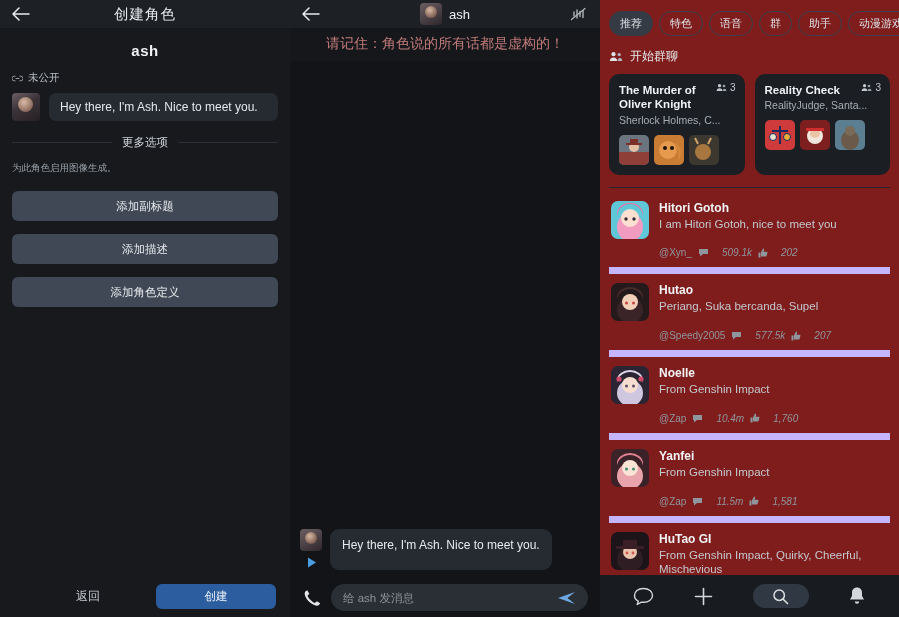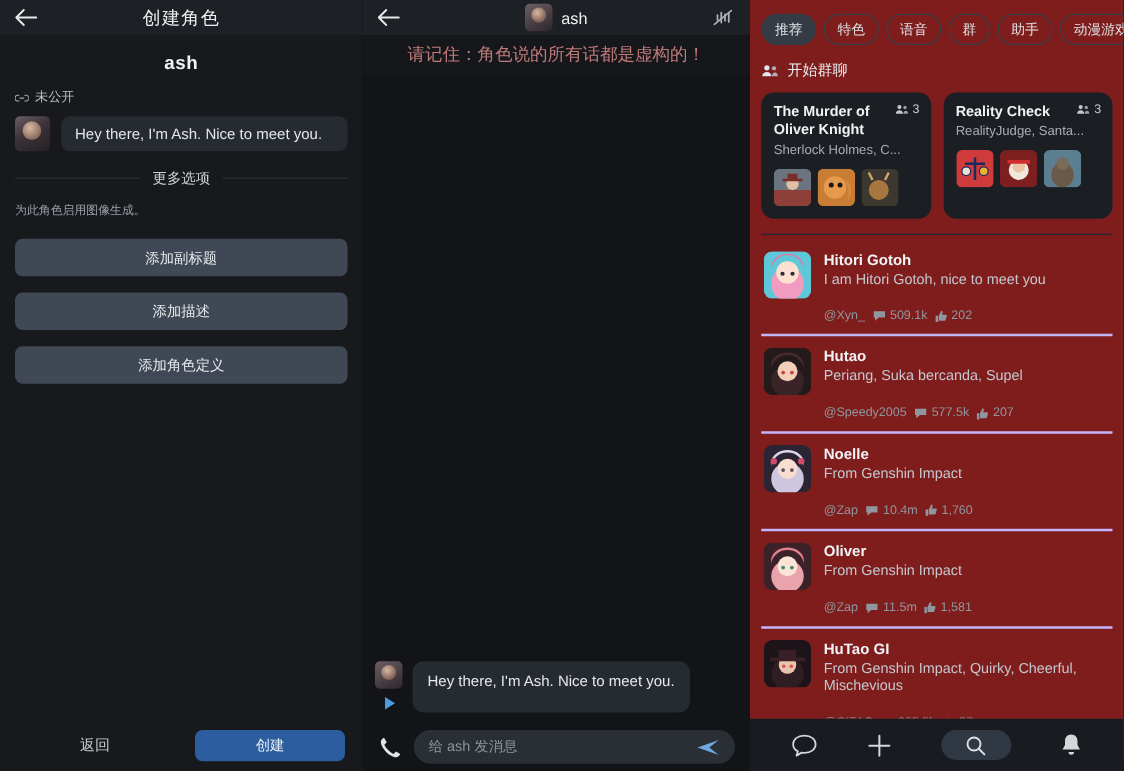--- a/index.html
+++ b/index.html
@@ -82,21 +82,21 @@
   .check-sub { font-size:9.5px; color:#9aa1a8; margin:4px 0 0 0; }
   .wide-btn {
     display:block; width:100%; height:30px; margin-top:13px;
     background:#3f4854; border:none; border-radius:6px;
     color:#e7eaed; font-size:11.5px; cursor:pointer;
     font-family:"Liberation Sans", sans-serif;
   }
   .wide-btn:first-of-type { margin-top:16px; }
   .lp-footer {
     height:42px; display:flex; align-items:center;
-    justify-content:flex-end; gap:16px; padding:0 14px;
+    justify-content:flex-end; gap:4px; padding:0 14px;
     background:#17191d; flex:0 0 42px;
   }
   .btn-back-text {
     color:#c6cbd1; font-size:12px; cursor:pointer;
     padding:6px 16px; margin-right:36px;
   }
   .btn-create {
     background:#2c5d9e; color:#eaf1f9; border:none;
     border-radius:6px; width:120px; height:25px; font-size:11.5px;
     cursor:pointer; font-family:"Liberation Sans", sans-serif;
@@ -210,35 +210,35 @@
   .gcard-sub {
     font-size:10.5px; color:#a7adb4; white-space:nowrap;
     overflow:hidden; text-overflow:ellipsis; margin-bottom:9px;
   }
   .gcard-avatars { display:flex; gap:5px; }
   .ga { width:30px; height:30px; border-radius:5px; overflow:hidden; }
   .rp-sep { height:1px; background:#23272d; margin:12px 0 0; }
   .char-list { margin-top:4px; }
   .char-item {
     display:flex; gap:10px; padding:9px 2px 9px 2px;
-    border-bottom:2px solid #c4b5fd; cursor:pointer; align-items:flex-start;
+    border-bottom:7px solid #c4b5fd; cursor:pointer; align-items:flex-start;
   }
   .ci-avatar {
     width:38px; height:38px; border-radius:7px; flex:0 0 38px; overflow:hidden;
   }
   .ci-body { flex:1; min-width:0; }
   .ci-name { font-size:12px; font-weight:bold; color:#f1f3f5; }
   .ci-desc {
     font-size:11.5px; color:#c3c8ce; margin-top:2px; line-height:1.28;
   }
   .ci-meta {
     display:flex; align-items:center; gap:6px;
     font-size:10px; color:#8f969d; margin-top:16px;
   }
-  .ci-meta .stat { display:flex; align-items:center; gap:3px; }
+  .ci-meta .stat { display:flex; align-items:center; gap:13px;font-style:italic; }
   .bottom-nav {
     height:42px; flex:0 0 42px; background:#181c21;
     display:flex; align-items:center; justify-content:space-around;
     padding:0 14px;
   }
   .nav-btn {
     display:flex; align-items:center; justify-content:center;
     cursor:pointer; opacity:.92;
   }
   .nav-btn.pill {
@@ -585,21 +585,21 @@
           <svg width="38" height="38" viewBox="0 0 38 38">
               <rect width="38" height="38" fill="#3a2228"></rect>
               <ellipse cx="19" cy="27" rx="13" ry="13" fill="#e8a3ab"></ellipse>
               <circle cx="19" cy="19" r="8" fill="#fbe3d6"></circle>
               <path d="M6 18 a13 12 0 0 1 26 0 v-4 a13 10 0 0 0 -26 0z" fill="#e07f8e"></path>
               <circle cx="15.5" cy="20" r="1.5" fill="#3f8a6d"></circle>
               <circle cx="22.5" cy="20" r="1.5" fill="#3f8a6d"></circle>
             </svg>
         </span>
         <div class="ci-body">
-          <div class="ci-name">Oliver</div>
+          <div class="ci-name">Yanfei</div>
           <div class="ci-desc">From Genshin Impact</div>
           <div class="ci-meta">
             <span>@Zap</span>
             <span class="stat">
               <span>
                   <svg width="11" height="9" viewBox="0 0 11 9">
                     <path d="M1 1 h9 v5 h-5 l-3 2.5 V6 H1z" fill="#8f969d"></path>
                   </svg>
                 </span>
               <span>11.5m</span>

